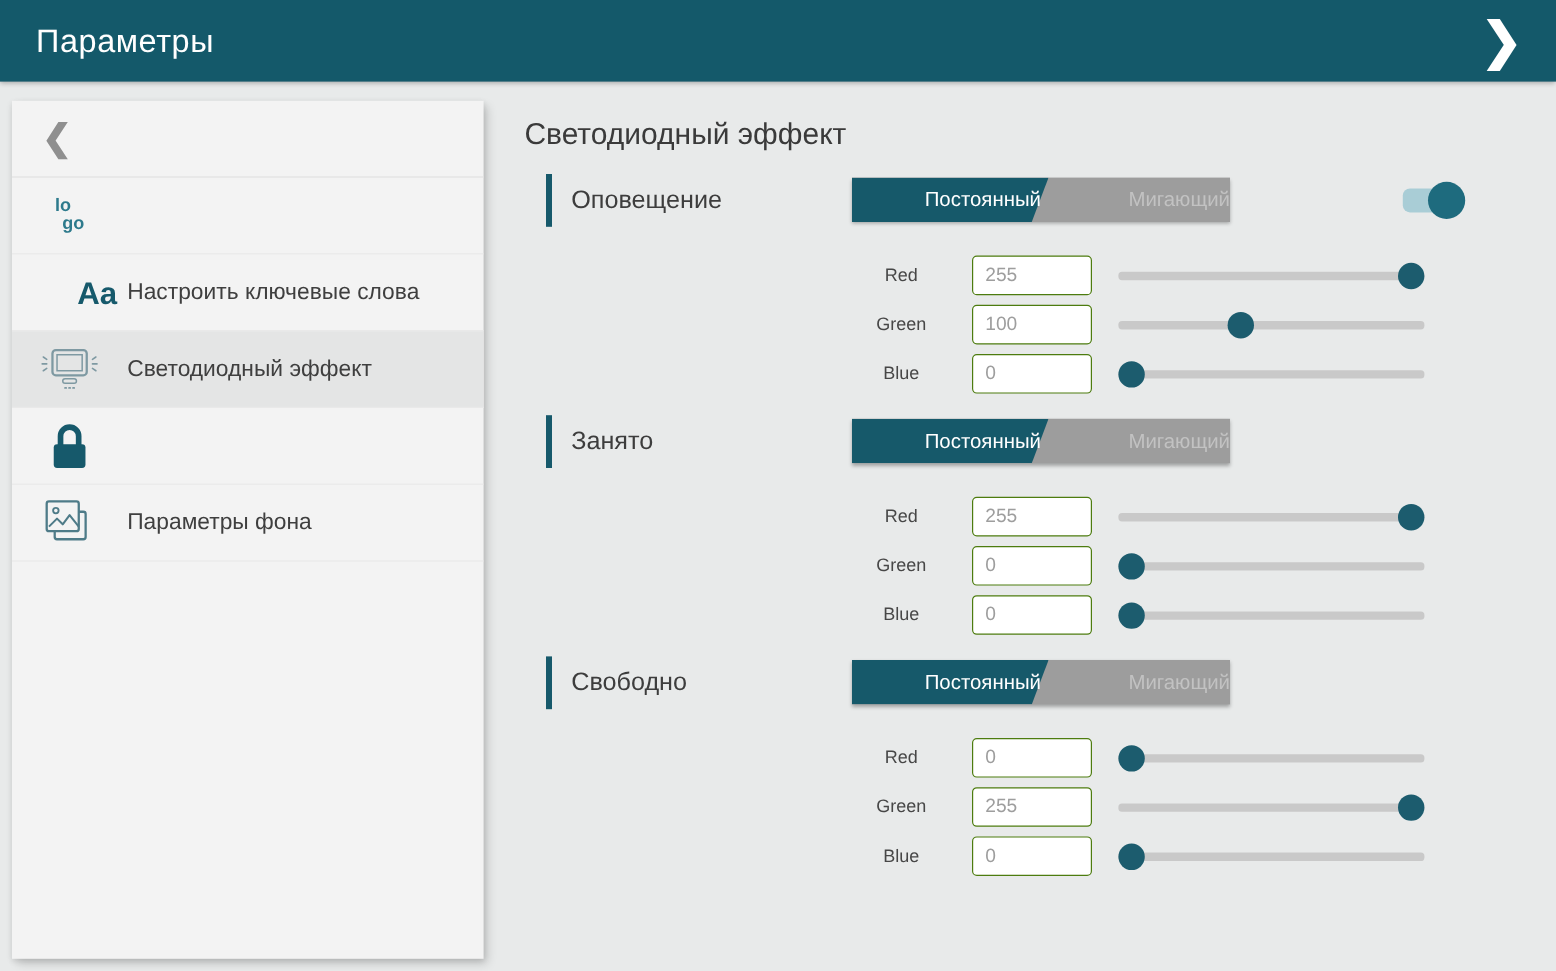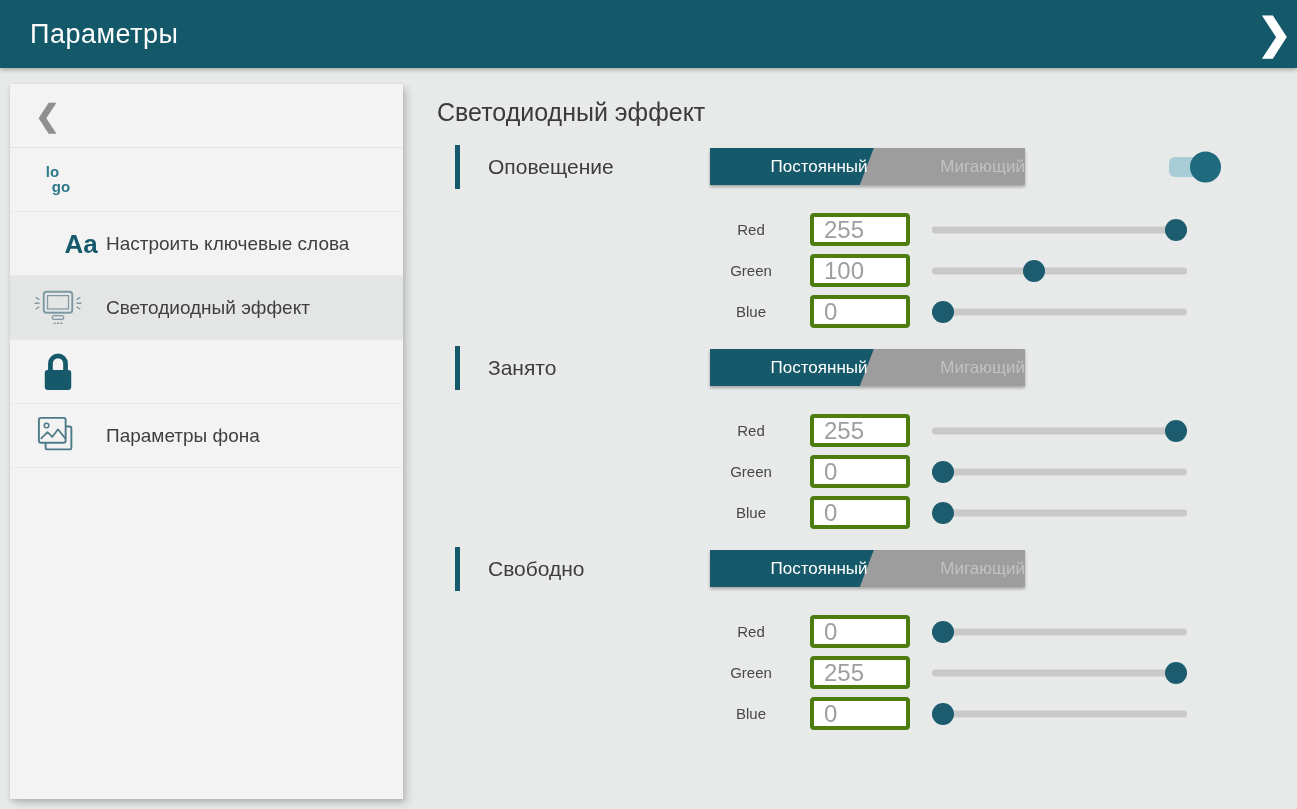--- a/index.html
+++ b/index.html
@@ -9,21 +9,21 @@
     background:#e8eaea;
     position:relative;
     overflow:hidden;
   }
 
   
   .app-header {
     position:absolute; left:0; top:0; right:0; height:68px;
     background:#14596a;
     display:flex; align-items:center;
-    padding:0 5px 0 30px;
+    padding:0 28px 0 30px;
     box-shadow:0 2px 4px rgba(0,0,0,0.28);
     z-index:5;
   }
   .app-title { color:#ffffff; font-size:27px; font-weight:400; letter-spacing:0.5px; }
   .header-next { margin-left:auto; color:#ffffff; font-size:42px; font-weight:700; line-height:1; cursor:pointer; }
 
   
   .sidebar {
     position:absolute; left:10px; top:84px; width:393px; height:715px;
     background:#f3f3f3;
@@ -48,21 +48,21 @@
   .logo-icon .l2 { display:block; margin-left:6px; }
   .aa-icon { color:#16596b; font-size:26px; font-weight:700; line-height:1;margin-left:46px; }
 
   
   .main { position:absolute; left:437px; top:84px; width:790px; }
   .main-title { font-size:25px; font-weight:400; color:#3a3a3a; margin-top:14px; }
 
   .led-section { margin-top:18px; }
   .section-header { position:relative; height:44px; display:flex; align-items:center; }
   .section-bar { width:5px; height:44px; background:#16596b; margin-left:18px; }
-  .section-title { font-size:21px; color:#3d3d3d; margin-left:28px; }
+  .section-title { font-size:21px; color:#3d3d3d; margin-left:16px; }
 
   .mode-toggle {
     position:absolute; left:273px; top:3px;
     width:315px; height:37px;
     background:#9d9d9d;
     box-shadow:0 2px 3px rgba(0,0,0,0.3);
     display:flex; cursor:pointer;
   }
   .mode-active-bg {
     position:absolute; left:0; top:0; height:100%; width:52%;
@@ -75,24 +75,24 @@
 
   .switch { position:absolute; right:14px; top:50%; transform:translateY(-50%); width:44px; height:20px; cursor:pointer; }
   .switch-track { width:100%; height:100%; background:#a9cdd6; border-radius:6px; }
   .switch-knob { position:absolute; right:-8px; top:50%; transform:translateY(-50%); width:31px; height:31px; border-radius:50%; background:#1e6b7e; }
 
   .rgb-rows { margin:24px 40px 0 273px; }
   .rgb-row { display:flex; align-items:center; margin-bottom:8px; }
   .rgb-label { width:82px; text-align:center; margin-right:18px; font-size:15px; color:#474747; }
   .rgb-input {
     width:100px; height:33px;
-    border:4px solid #4d7c0f; border-radius:4px;
+    border:1px solid #4d7c0f; border-radius:4px;
     background:#ffffff; color:#9e9e9e;
     font-family:"Liberation Sans", sans-serif;
-    font-size:24px; padding:0 10px; outline:none;
+    font-size:16px; padding:0 10px; outline:none;
   }
   .slider { position:relative; flex:1; height:24px; margin-left:22px; cursor:pointer; }
   .slider-track { position:absolute; left:0; right:0; top:50%; transform:translateY(-50%); height:7px; background:#c9c9c9; border-radius:3px; }
   .slider-thumb { position:absolute; top:50%; transform:translateY(-50%); width:22px; height:22px; border-radius:50%; background:#1c5c6e; }
 </style>
 </head>
 <body>
 
 <header class="app-header">
   <span class="app-title">Параметры</span>

